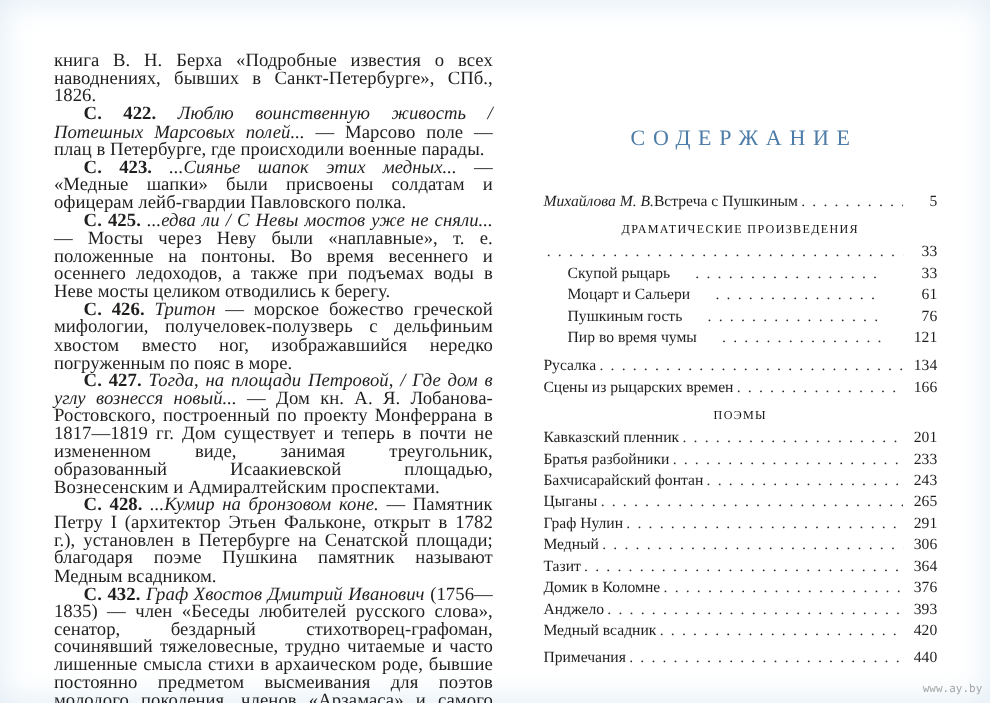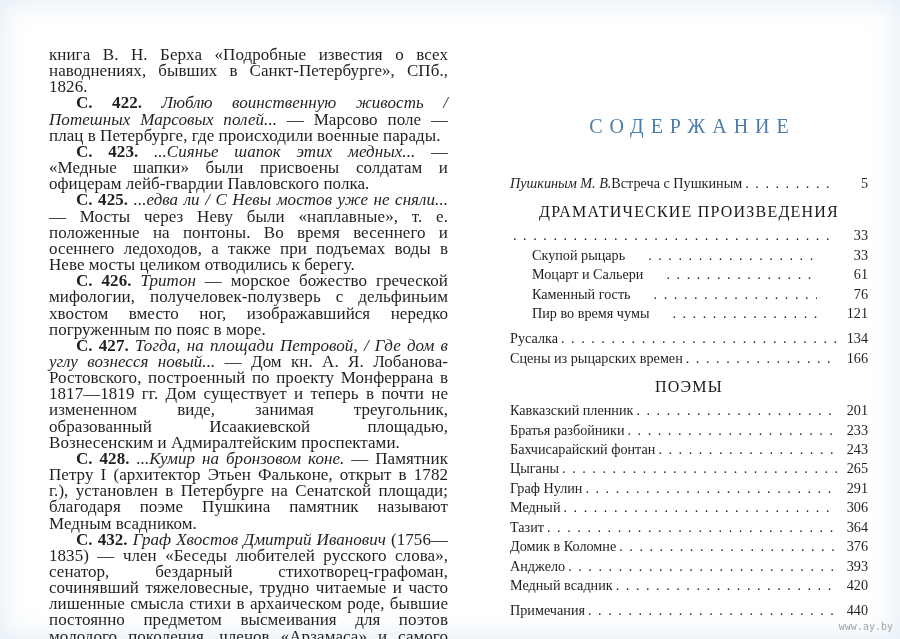--- a/index.html
+++ b/index.html
@@ -40,40 +40,40 @@
   }
   .left-page p.para.indent {
     text-indent: 27px;
   }
   .run-b { font-weight: bold; }
   .run-i { font-style: italic; }
 
   
   .right-page {
     position: absolute;
-    left: 510px;
+    left: 494px;
     top: 115px;
     width: 358px;
     font-size: 14.2px;
     color: #1f1e1d;
   }
   .toc-title {
     margin: 0 0 36px 0;
     text-align: center;
     font-size: 20px;
     font-weight: normal;
     letter-spacing: 7px;
     padding-left: 7px; 
   }
   .toc-lead {
     margin-bottom: 4px;
   }
   .toc-heading {
     text-align: center;
-    font-size: 16px;
+    font-size: 11px;
     letter-spacing: 1.2px;
     margin: 10px 0 5px 0;
     color: #191817;
   }
   .toc-row {
     display: flex;
     align-items: baseline;
     line-height: 19.4px;
   }
   .toc-row.indent1 { padding-left: 22px; gap: 20px; }
@@ -124,42 +124,42 @@
         <p class="para indent"><span class="run-b">С. 427.</span><span> </span><span class="run-i">Тогда, на площади Петровой, / Где дом в углу вознесся новый...</span><span> — Дом кн. А. Я. Лобанова-Ростовского, построенный по проекту Монферрана в 1817—1819 гг. Дом существует и теперь в почти не измененном виде, занимая треугольник, образованный Исаакиевской площадью, Вознесенским и Адмиралтейским проспектами.</span></p>
         <p class="para indent"><span class="run-b">С. 428.</span><span> </span><span class="run-i">...Кумир на бронзовом коне.</span><span> — Памятник Петру I (архитектор Этьен Фальконе, открыт в 1782 г.), установлен в Петербурге на Сенатской площади; благодаря поэме Пушкина памятник называют Медным всадником.</span></p>
         <p class="para indent"><span class="run-b">С. 432.</span><span> </span><span class="run-i">Граф Хвостов Дмитрий Иванович</span><span> (1756—1835) — член «Беседы любителей русского слова», сенатор, бездарный стихотворец-графоман, сочинявший тяжеловесные, трудно читаемые и часто лишенные смысла стихи в архаическом роде, бывшие постоянно предметом высмеивания для поэтов молодого поколения, членов «Арзамаса» и самого Пушкина.</span></p>
       </div>
   </div>
 
   <div class="right-page">
     <h1 class="toc-title" style="color: rgb(77, 124, 168);">СОДЕРЖАНИЕ</h1>
     <div>
         <div class="toc-row toc-lead">
-          <span class="toc-author">Пушкиным М. В. </span>
+          <span class="toc-author">Михайлова М. В. </span>
           <span class="toc-label">Встреча с Пушкиным</span>
           <span class="toc-dots"></span>
           <span class="toc-page">5</span>
         </div>
         <div class="toc-heading">ДРАМАТИЧЕСКИЕ ПРОИЗВЕДЕНИЯ</div>
         <div class="toc-row">
           <span class="toc-dots"></span>
           <span class="toc-page">33</span>
         </div>
         <div class="toc-row indent1">
           <span class="toc-label">Скупой рыцарь</span>
           <span class="toc-dots"></span>
           <span class="toc-page">33</span>
         </div>
         <div class="toc-row indent1">
           <span class="toc-label">Моцарт и Сальери</span>
           <span class="toc-dots"></span>
           <span class="toc-page">61</span>
         </div>
         <div class="toc-row indent1">
-          <span class="toc-label">Каменный гость</span>
+          <span class="toc-label">Пушкиным гость</span>
           <span class="toc-dots"></span>
           <span class="toc-page">76</span>
         </div>
         <div class="toc-row indent1">
           <span class="toc-label">Пир во время чумы</span>
           <span class="toc-dots"></span>
           <span class="toc-page">121</span>
         </div>
         <div class="toc-row gap">
           <span class="toc-label">Русалка</span>

